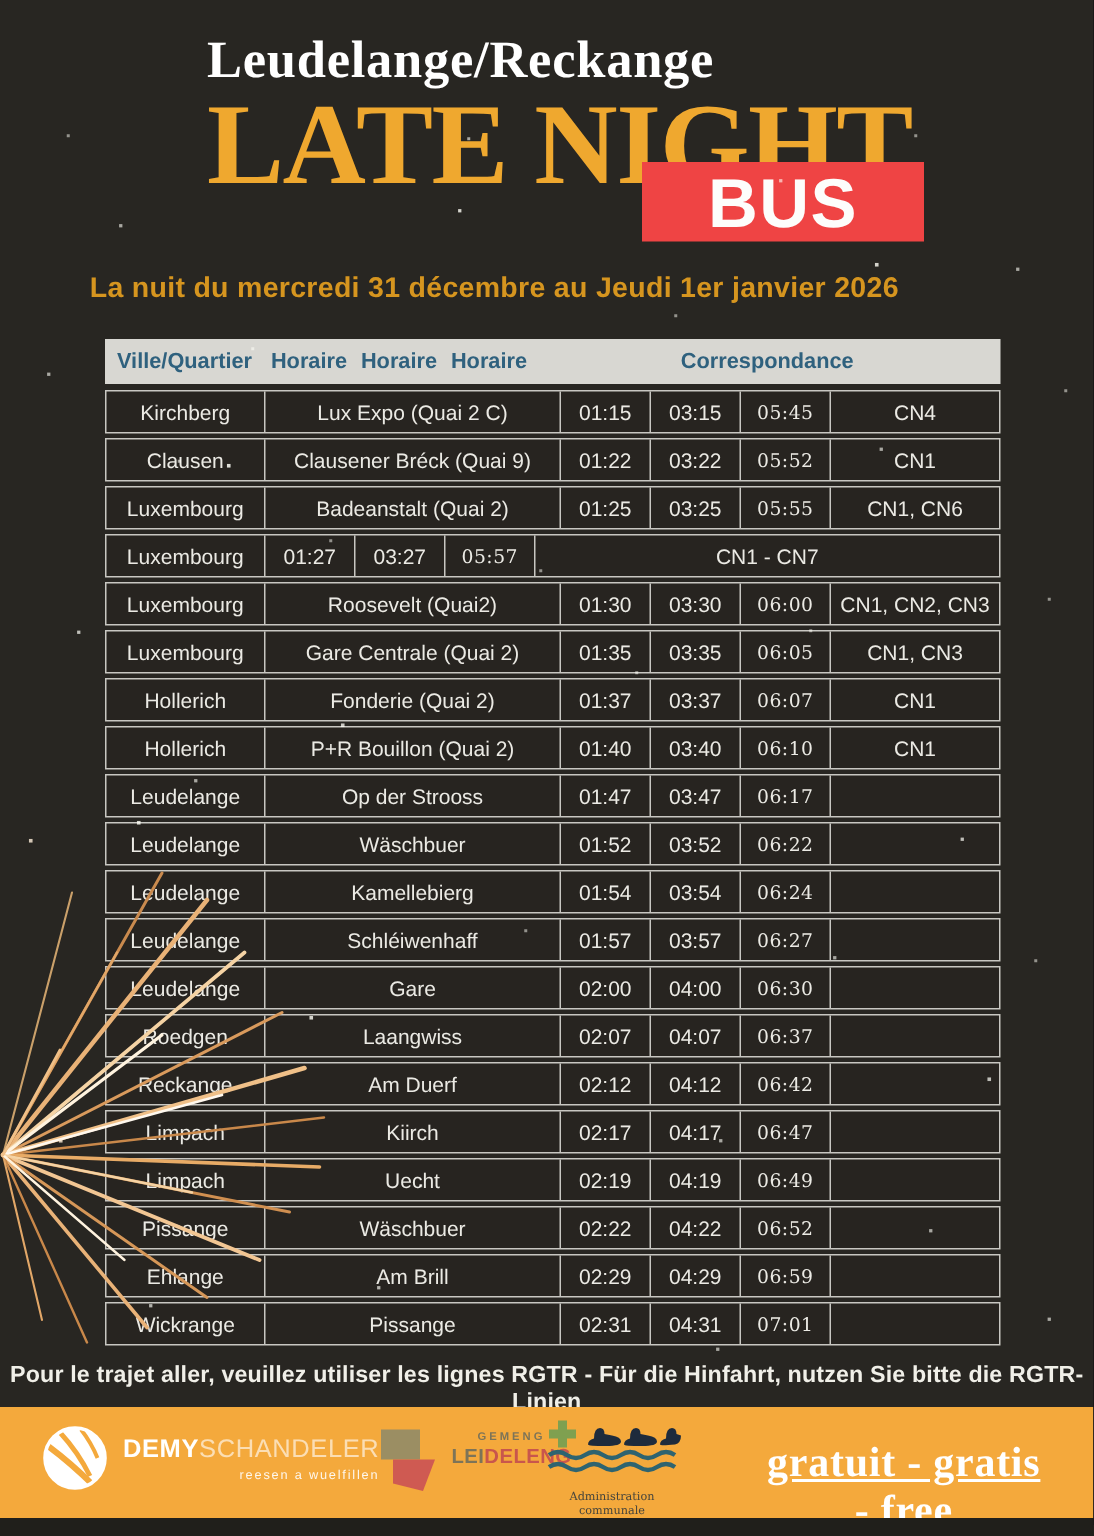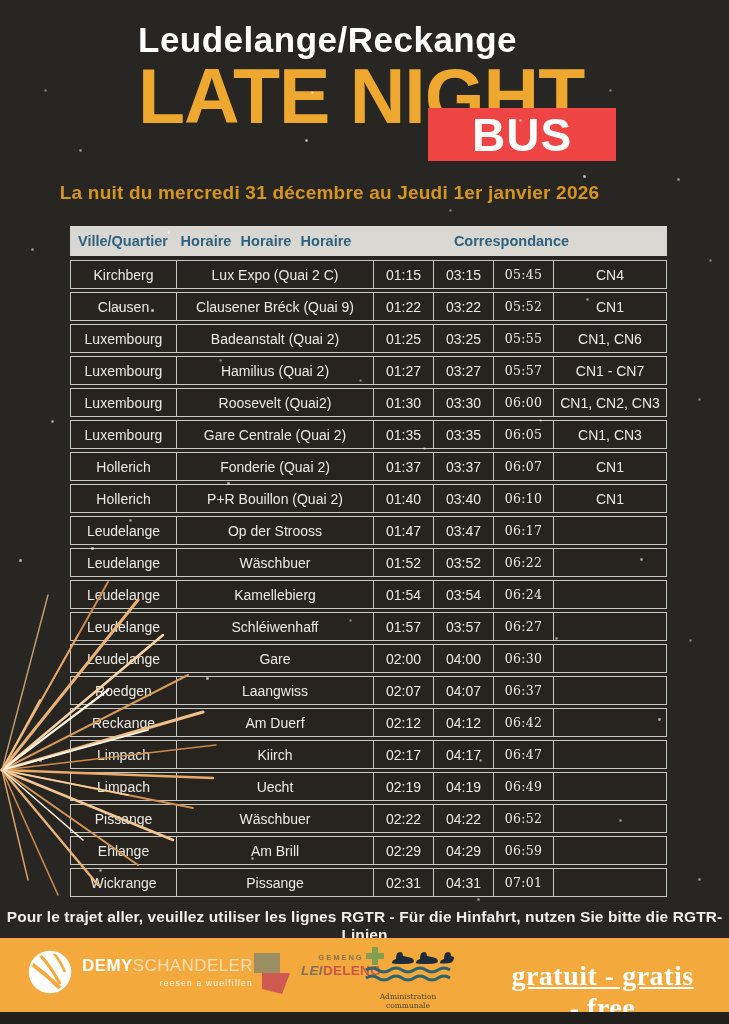--- a/index.html
+++ b/index.html
@@ -27,21 +27,21 @@
        45px  90px 0 0.5px rgba(255,255,248,.5), 130px 520px 0 0.6px rgba(255,255,248,.6),
       350px 620px 0 0.5px rgba(255,255,248,.5), 480px 760px 0 0.6px rgba(255,255,248,.6),
       620px 820px 0 0.6px rgba(255,255,248,.6), 280px 790px 0 0.5px rgba(255,255,248,.55),
       100px 870px 0 0.6px rgba(255,255,248,.65),  40px 760px 0 0.7px rgba(255,240,220,.8),
        20px 560px 0 0.7px rgba(255,240,220,.8), 690px 640px 0 0.5px rgba(255,255,248,.5),
       710px 260px 0 0.5px rgba(255,255,248,.5), 360px 380px 0 0.5px rgba(255,255,248,.5),
       540px 420px 0 0.5px rgba(255,255,248,.5), 220px 360px 0 0.5px rgba(255,255,248,.5);
   }
   .firework{position:absolute;left:-12px;top:540px;z-index:5;pointer-events:none;}
   
-  .title-block{position:absolute;left:138px;top:22px;width:480px;z-index:3;}
+  .title-block{position:absolute;left:138px;top:22px;width:480px;z-index:3;font-family:Liberation Serif, serif;}
   .region{color:#fff;font-size:35px;font-weight:700;letter-spacing:.5px;line-height:1.05;}
   .big-title{color:#EFA82F;font-size:77px;font-weight:700;letter-spacing:-1px;line-height:.92;margin-top:2px;white-space:nowrap;}
   .bus-box{position:absolute;left:428px;top:108px;width:188px;height:53px;background:#ef4444;
     display:flex;align-items:center;justify-content:center;z-index:4;}
   .bus-box .bus-text{color:#fdfdfb;font-size:46px;font-weight:700;letter-spacing:1px;line-height:1;}
   .subtitle{position:absolute;left:0;top:182px;width:659px;text-align:center;z-index:3;
     color:#D6951F;font-size:19px;font-weight:600;letter-spacing:.2px;}
   
   .timetable{position:absolute;left:70px;top:226px;width:597px;z-index:2;}
   .t-row{display:flex;box-sizing:border-box;border:1px solid rgba(214,214,208,.92);
@@ -63,21 +63,21 @@
   .demy{position:absolute;left:28px;top:12px;display:flex;align-items:center;}
   .demy-text{margin-left:10px;}
   .demy-name{font-size:17px;letter-spacing:.4px;line-height:1;}
   .demy-name .bold{color:#fff;font-weight:800;}
   .demy-name .light{color:rgba(255,255,255,.62);font-weight:400;}
   .demy-tagline{text-align:right;color:rgba(255,255,255,.9);font-size:8.5px;letter-spacing:1.2px;margin-top:4px;}
   .leideleng{position:absolute;left:252px;top:13px;display:flex;align-items:flex-start;text-align:center;}
   .leideleng-text{margin-left:7px;margin-top:3px;line-height:1.15;}
   .gemeng{font-size:7.5px;letter-spacing:2px;color:#7D7458;font-weight:700;}
   .leideleng-name{font-size:13.5px;font-weight:800;letter-spacing:.3px;}
-  .leideleng-name .lei{color:#7D7458;font-style:italic;} .leideleng-name .deleng{color:#C9564C;}
+  .leideleng-name .lei{color:#7D7458;} .leideleng-name .deleng{color:#C9564C;}
   .reckange{position:absolute;left:360px;top:8px;width:96px;text-align:center;}
   .reckange-caption{font-family:"DejaVu Serif",serif;font-size:7.5px;color:#45443C;line-height:1.25;margin-top:2px;}
   .free{position:absolute;left:505px;top:22px;width:195px;text-align:center;
     color:#fff;font-size:28px;font-weight:700;letter-spacing:.5px;text-decoration:underline;
     font-family:"Liberation Serif",serif;}
 </style>
 </head>
 <body>
 
 <div class="page">
@@ -145,21 +145,20 @@
         <div class="t-row">
           <div class="cell c0">Luxembourg</div>
           <div class="cell c1">Badeanstalt (Quai 2)</div>
           <div class="cell c2">01:25</div>
           <div class="cell c3">03:25</div>
           <div class="cell c4">05:55</div>
           <div class="cell c5">CN1, CN6</div>
         </div>
         <div class="t-row">
           <div class="cell c0">Luxembourg</div>
-          <div class="cell c1">Hamilius (Quai 2)</div>
           <div class="cell c2">01:27</div>
           <div class="cell c3">03:27</div>
           <div class="cell c4">05:57</div>
           <div class="cell c5">CN1 - CN7</div>
         </div>
         <div class="t-row">
           <div class="cell c0">Luxembourg</div>
           <div class="cell c1">Roosevelt (Quai2)</div>
           <div class="cell c2">01:30</div>
           <div class="cell c3">03:30</div>

